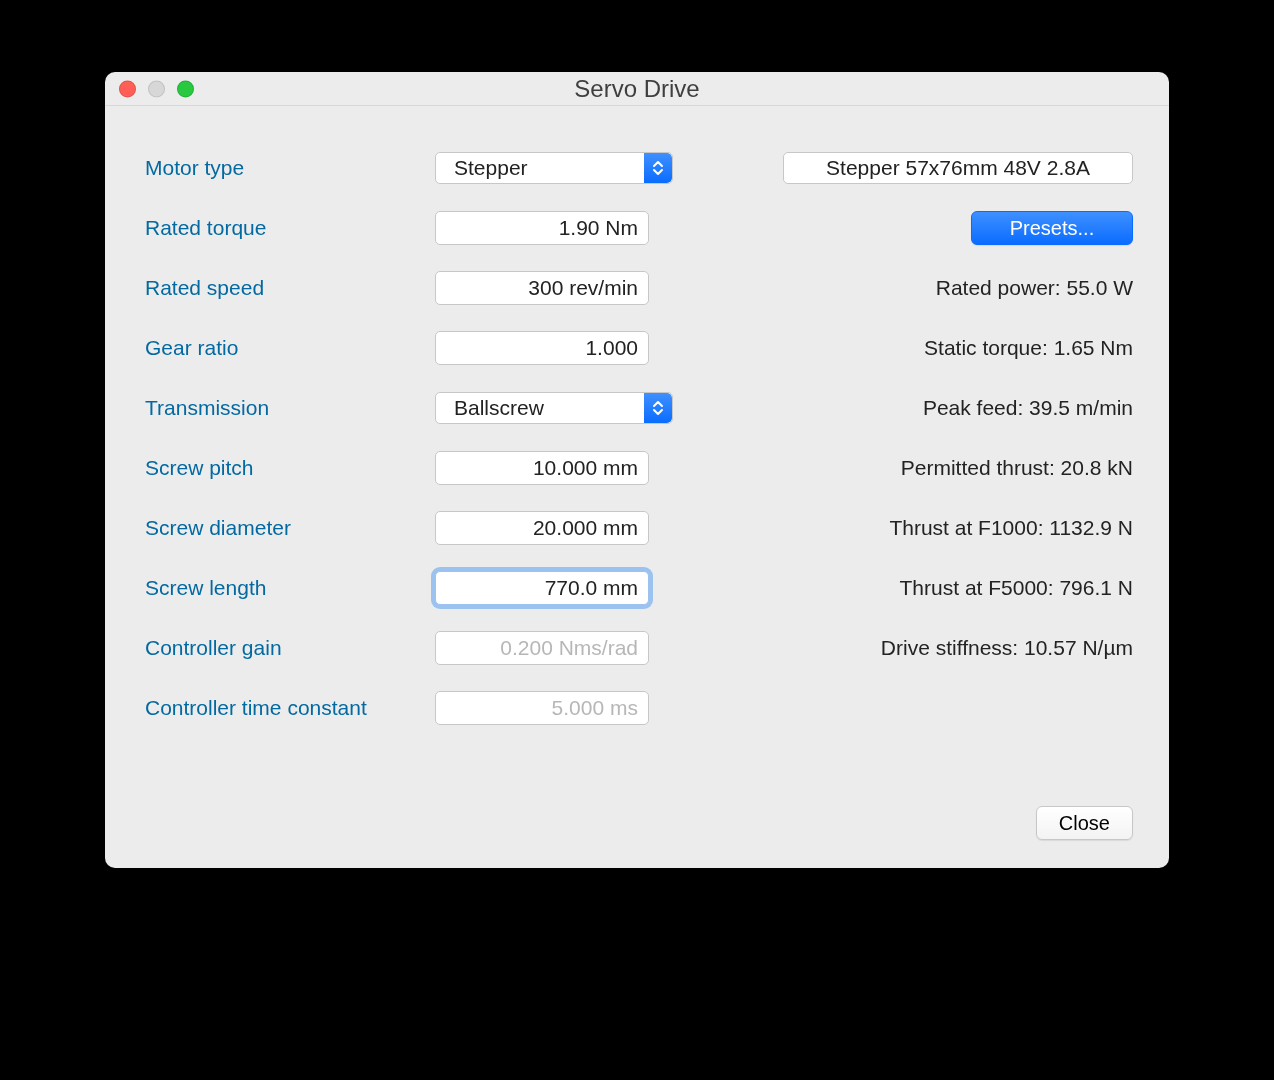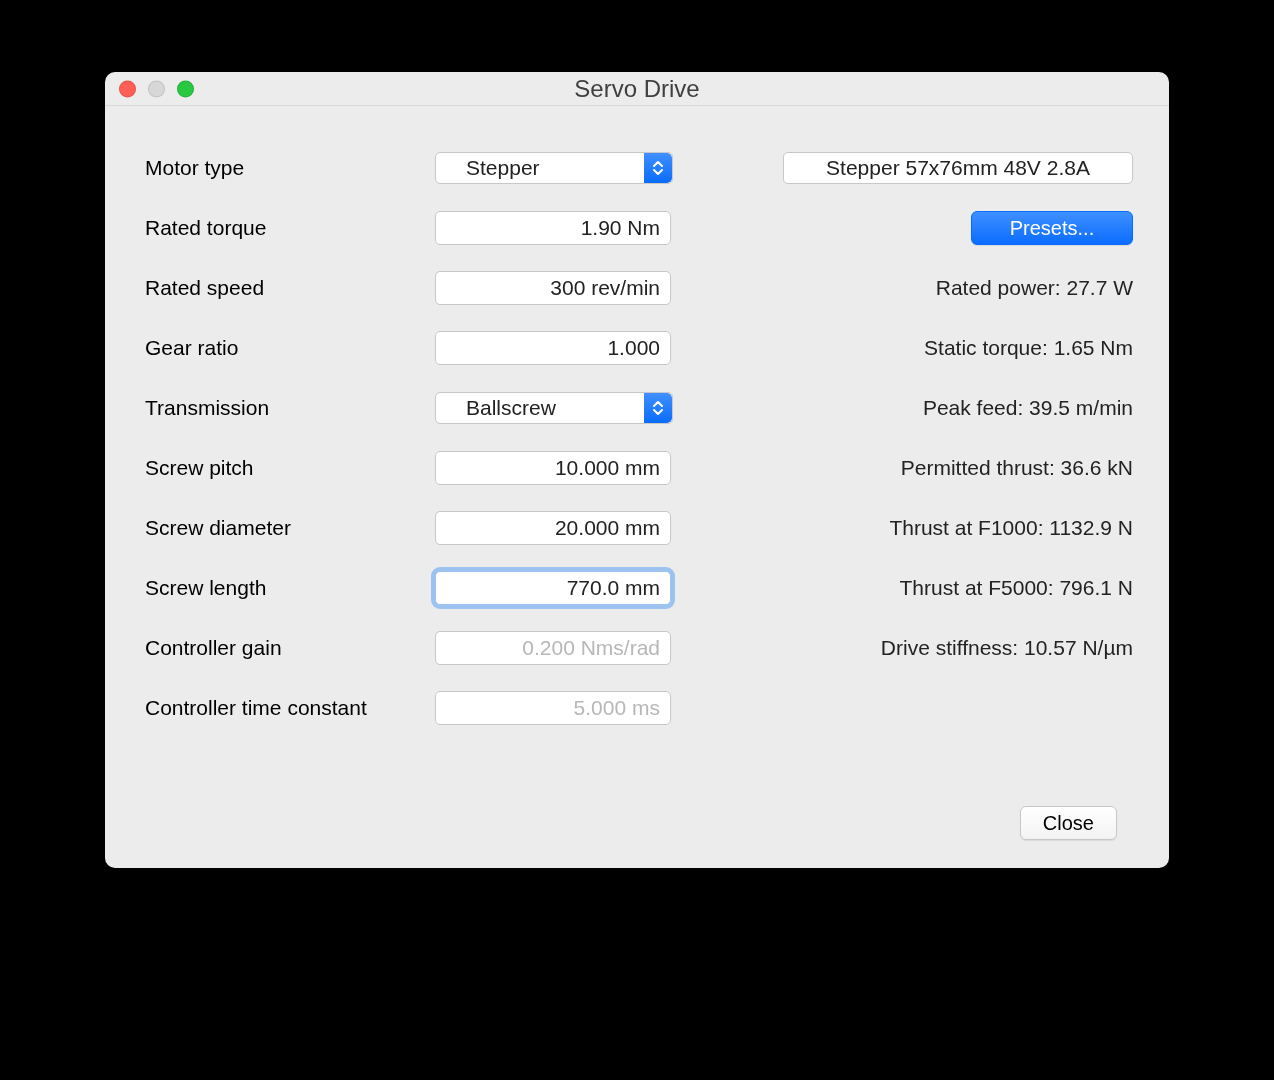--- a/index.html
+++ b/index.html
@@ -46,21 +46,21 @@
   .content {
     padding: 32px 36px 24px 40px;
   }
   .row {
     display: flex;
     align-items: center;
     height: 60px;
   }
   .label {
     width: 290px;
-    color: #000000;
+    color: #0369a1;
   }
   .mid {
     width: 238px;
     display: flex;
   }
   .right {
     flex: 1;
     padding-left: 30px;
     text-align: right;
     color: #232323;
@@ -68,36 +68,36 @@
   .input, .select, .readonly, .presetbox {
     height: 32px;
     border: 1px solid #c7c7c7;
     border-radius: 5px;
     background: #fff;
     font-size: 21px;
     font-family: inherit;
     color: #222;
   }
   .input {
-    width: 236px;
+    width: 214px;
     padding: 16px 10px;
     text-align: right;
   }
   .input.disabled { color: #b7b7b7; }
   .input.focused {
     outline: none;
     box-shadow: 0 0 0 4px #9cc2f0;
     border-color: #9cc2f0;
   }
   .select {
     width: 238px;
     display: flex;
     align-items: center;
     position: relative;
-    padding-left: 30px;
+    padding-left: 18px;
     overflow: hidden;
   }
   .select .stepper {
     position: absolute;
     right: 0; top: 0; bottom: 0;
     width: 28px;
     background: linear-gradient(#3f90ff,#0a6cff);
     border-top-right-radius: 5px;
     border-bottom-right-radius: 5px;
     display: flex; flex-direction: column;
@@ -124,21 +124,21 @@
     cursor: default;
   }
   .btn.primary {
     background: linear-gradient(#3f90ff,#0a6cff);
     border: 1px solid #0a6cff;
     color: #fff;
     width: 162px;
   }
   .footer {
     position: absolute;
-    right: 52px; bottom: 28px;
+    right: 36px; bottom: 28px;
   }
 </style>
 </head>
 <body>
 
 <div class="window">
 
   <div class="titlebar">
     <div class="traffic">
       <div class="tl red"></div>
@@ -177,21 +177,21 @@
       <div class="right" style="display:flex;justify-content:flex-end;">
         <button class="btn primary">Presets...</button>
       </div>
     </div>
 
     <div class="row">
       <div class="label">Rated speed</div>
       <div class="mid">
           <input class="input" value="300 rev/min" style="">
         </div>
-      <div class="right">Rated power: 27.7 W</div>
+      <div class="right">Rated power: 55.0 W</div>
     </div>
 
     <div class="row">
       <div class="label">Gear ratio</div>
       <div class="mid">
           <input class="input" value="1.000" style="">
         </div>
       <div class="right">Static torque: 1.65 Nm</div>
     </div>
 
@@ -208,21 +208,21 @@
         </div>
       </div>
       <div class="right">Peak feed: 39.5 m/min</div>
     </div>
 
     <div class="row">
       <div class="label">Screw pitch</div>
       <div class="mid">
           <input class="input" value="10.000 mm" style="">
         </div>
-      <div class="right">Permitted thrust: 36.6 kN</div>
+      <div class="right">Permitted thrust: 20.8 kN</div>
     </div>
 
     <div class="row">
       <div class="label">Screw diameter</div>
       <div class="mid">
           <input class="input" value="20.000 mm" style="">
         </div>
       <div class="right">Thrust at F1000: 1132.9 N</div>
     </div>
 

